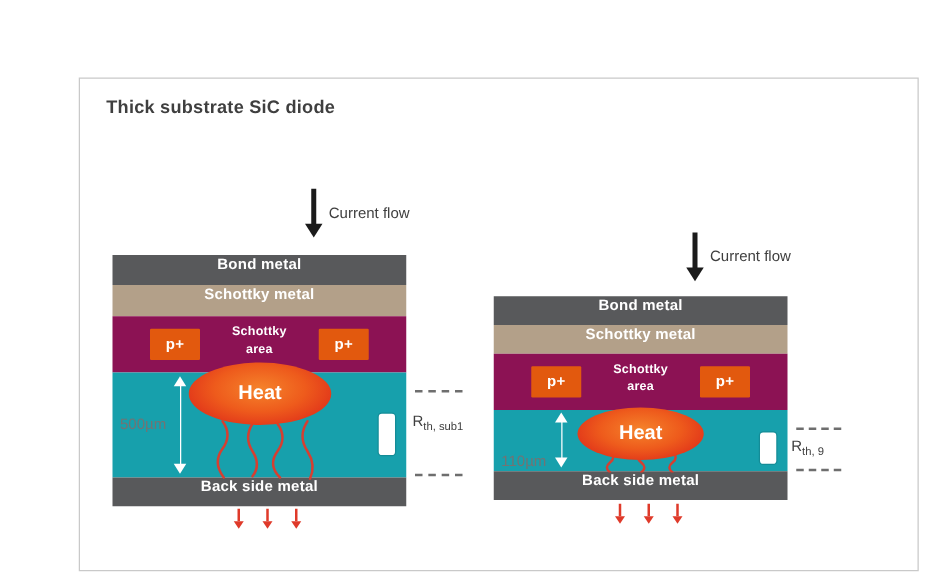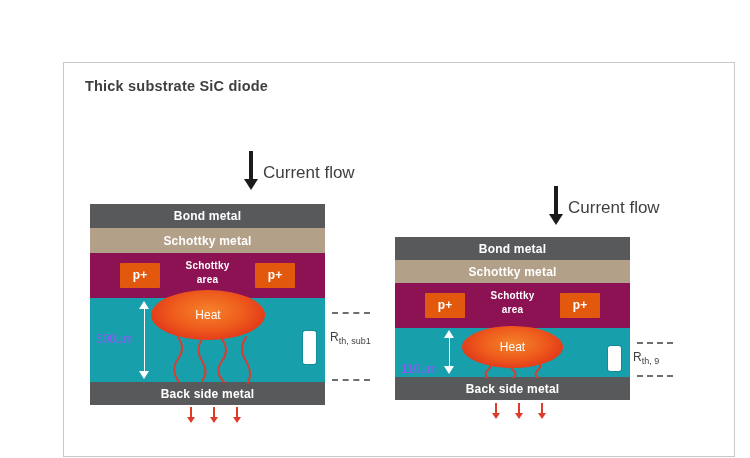--- a/index.html
+++ b/index.html
@@ -21,29 +21,29 @@
   .pa .title{left:85px;top:46px}
   .pb .title{left:390px;top:46px}
 
   
   .cf-arrow{position:absolute;width:14px;height:40px}
   .pa .cf-arrow{left:244px;top:119px}
   .pb .cf-arrow{left:549px;top:154px}
   .cf-line{position:absolute;left:5px;top:0;width:4px;height:29px;background:#1b1b1b}
   .cf-head{position:absolute;left:0;top:28px;width:0;height:0;
     border-left:7px solid transparent;border-right:7px solid transparent;border-top:11px solid #1b1b1b}
-  .cf-label{position:absolute;font-size:17px;color:var(--text-dark,#3f3f3f);white-space:nowrap}
+  .cf-label{position:absolute;font-size:12px;color:var(--text-dark,#3f3f3f);white-space:nowrap}
   .pa .cf-label{left:263px;top:131px}
   .pb .cf-label{left:568px;top:166px}
 
   
   .stack{position:absolute;width:235px}
   .pa .stack{left:90px;top:172px}
   .pb .stack{left:395px;top:205px}
-  .layer{position:relative;display:flex;align-items:center;justify-content:center;
+  .layer{position:relative;display:flex;align-items:flex-start;justify-content:center;
     color:#fff;font-size:12px;font-weight:700;letter-spacing:.2px}
   .bond{height:24px;background:var(--metal-gray,#58595b)}
   .smetal{height:25px;background:var(--schottky-tan,#b3a089)}
   .pb .bond,.pb .smetal{height:23px}
   .anode{height:45px;background:var(--anode-purple,#8c1254)}
   .substrate{height:84px;background:var(--substrate-teal,#17a0ac)}
   .pb .substrate{height:49px}
   .back{height:23px;background:var(--metal-gray,#58595b)}
 
   .pplus{position:absolute;top:10px;width:40px;height:25px;line-height:25px;text-align:center;
@@ -51,31 +51,31 @@
   .pplus.left{left:30px}
   .pplus.right{right:30px}
   .sarea{position:absolute;left:0;right:0;top:6px;text-align:center;color:#fff;
     font-size:10px;font-weight:700;line-height:1.35}
   .sarea span{display:block}
 
   
   .heat{position:absolute;border-radius:50%;
     background:radial-gradient(ellipse at 50% 42%, var(--heat-core,#f5832b) 0%, #ee5b1c 45%, var(--heat-edge,#e0331a) 80%);
     display:flex;align-items:center;justify-content:center;
-    color:#fff;font-size:12px;font-weight:400}
+    color:#fff;font-size:16px;font-weight:700}
   .pa .heat{left:151px;top:258px;width:114px;height:50px}
   .pb .heat{left:462px;top:294px;width:101px;height:42px}
 
   .waves{position:absolute}
   .pa .waves{left:158px;top:303px}
   .pb .waves{left:480px;top:330px}
   .waves path{fill:none;stroke:var(--arrow-red,#df3a2a);stroke-width:2;stroke-linecap:round;opacity:.95}
 
   
-  .th-label{position:absolute;color:#8b5cf6;font-size:12px;white-space:nowrap}
+  .th-label{position:absolute;color:#737373;font-size:12px;white-space:nowrap}
   .pa .th-label{left:96px;top:300px}
   .pb .th-label{left:401px;top:330px}
   .th-arrow{position:absolute;width:11px}
   .pa .th-arrow{left:139px;top:269px;height:78px}
   .pb .th-arrow{left:444px;top:298px;height:44px}
   .th-arrow .line{position:absolute;left:4.75px;top:5px;bottom:5px;width:1.5px;background:#fff}
   .th-arrow .up{position:absolute;top:0;left:0;width:0;height:0;
     border-left:5.5px solid transparent;border-right:5.5px solid transparent;border-bottom:8px solid #fff}
   .th-arrow .dn{position:absolute;bottom:0;left:0;width:0;height:0;
     border-left:5.5px solid transparent;border-right:5.5px solid transparent;border-top:8px solid #fff}

